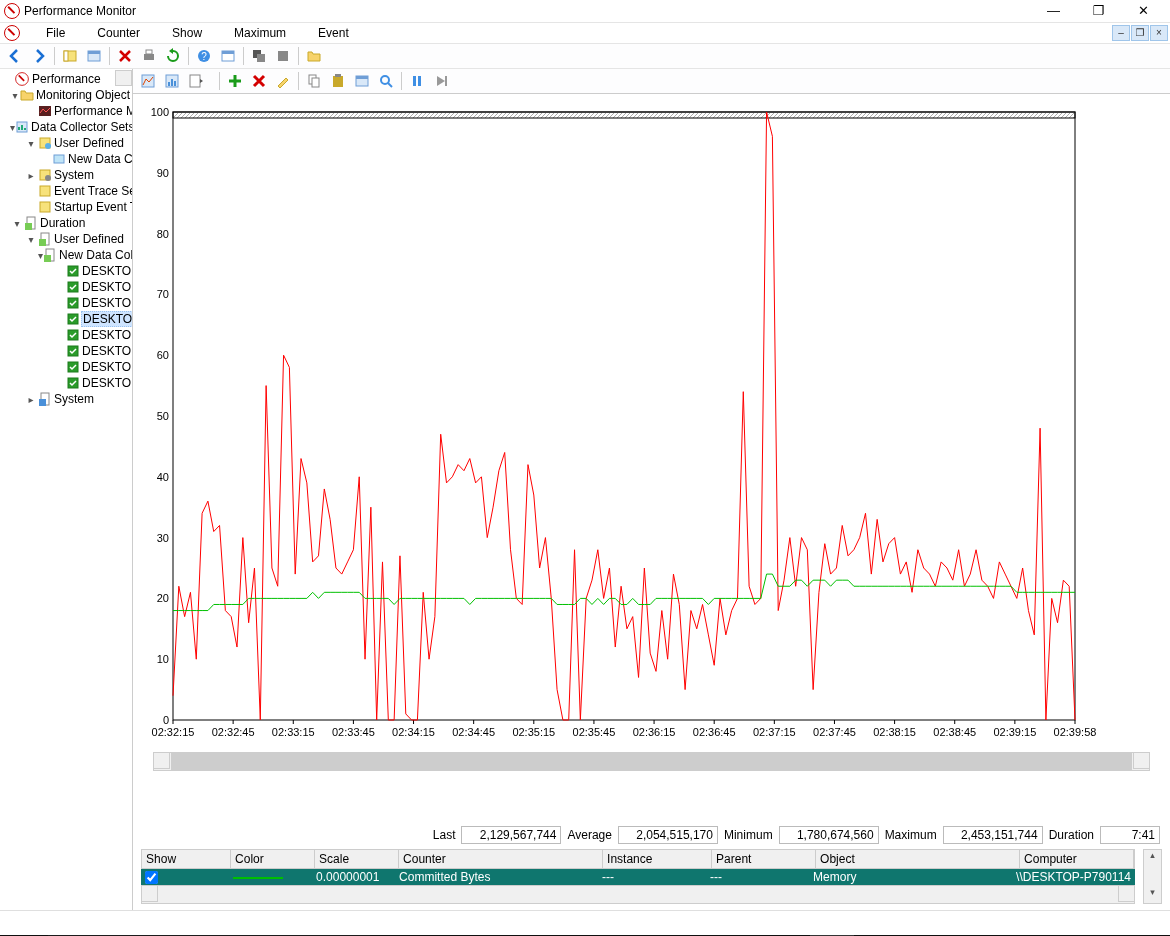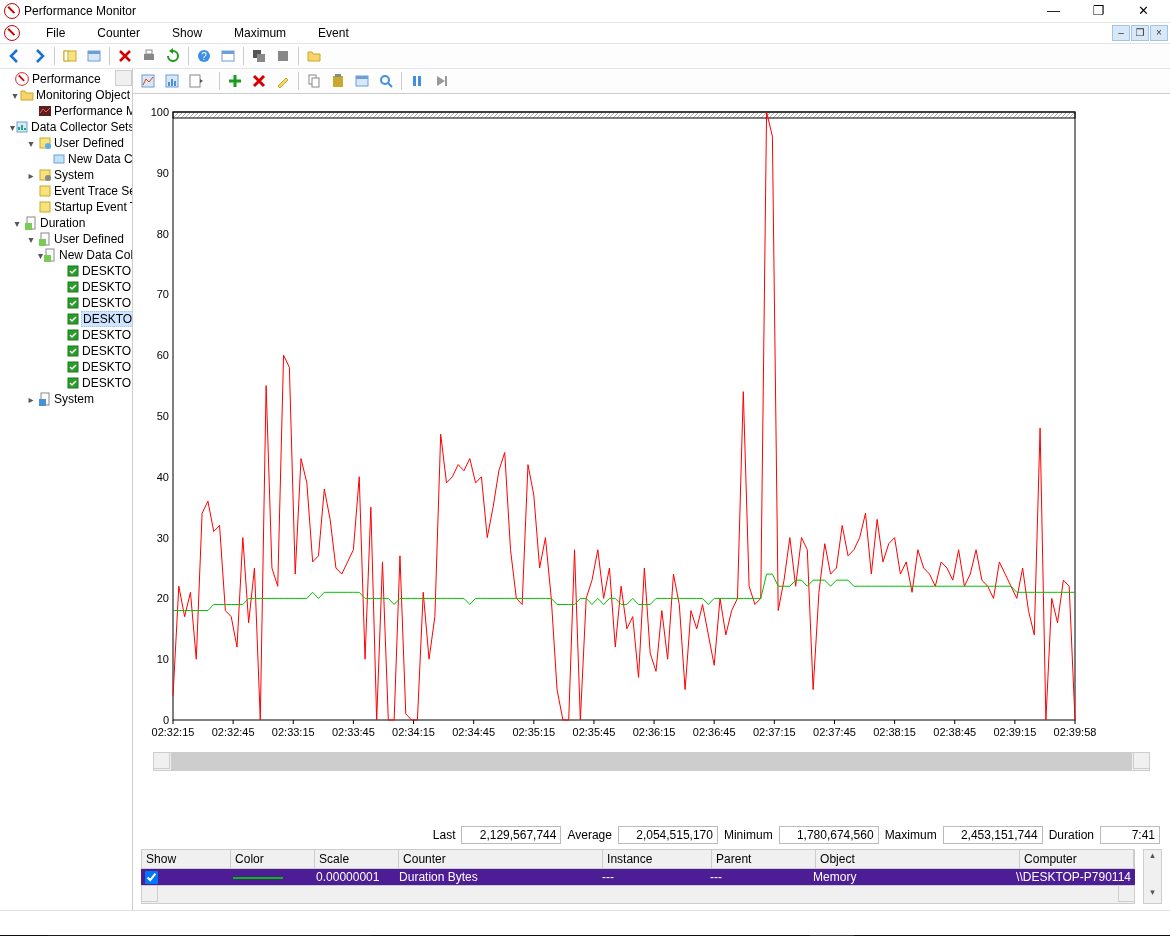--- a/index.html
+++ b/index.html
@@ -33,21 +33,21 @@
 .content{flex:1;display:flex;flex-direction:column}
 .content-toolbar{height:24px;border-bottom:1px solid #ccc;background:#fdfdfe;display:flex;align-items:center;padding:0 4px;gap:2px}
 .chart-area{flex:1;background:#fff;position:relative;padding:10px 10px 0 10px}
 .chart-wrapper{height:642px;position:relative}
 .stats-row{display:flex;justify-content:flex-end;align-items:center;gap:6px;padding:4px 10px 4px 4px;height:20px}
 .stats-row .s-label{color:#000}
 .stats-row .s-val{border:1px solid #bbb;background:#fff;padding:1px 4px;min-width:90px;text-align:right;display:inline-block}
 .counter-hdr{display:flex;background:#f0f0f0;border:1px solid #ccc;height:18px;margin:0 8px 0 8px}
 .counter-hdr .col{border-right:1px solid #ccc;padding:0 4px;line-height:18px;overflow:hidden}
 .counter-row{display:flex;height:16px;margin:0 8px;position:relative}
-.counter-row.sel{background:#4c1d95;color:#fff}
+.counter-row.sel{background:#0f766e;color:#fff}
 .counter-row .col{padding:0 4px;line-height:16px;overflow:hidden;white-space:nowrap}
 .counter-scroll{height:17px;margin:0 8px 6px 8px;background:#f0f0f0;border:1px solid #cdcdcd;position:relative}
 .counter-scroll::before,.counter-scroll::after{content:"";position:absolute;top:-1px;width:17px;height:17px;background:#f0f0f0;border:1px solid #cdcdcd;box-sizing:border-box}
 .counter-scroll::before{left:-1px}.counter-scroll::after{right:-1px}
 .c-show{width:80px}.c-color{width:75px}.c-scale{width:75px}.c-counter{width:195px}.c-instance{width:100px}.c-parent{width:95px}.c-object{width:195px}.c-computer{flex:1}
 .hscroll-long{height:17px;background:#f0f0f0;border:1px solid #cdcdcd;position:relative;margin:6px 10px 0 10px}
 .hscroll-long .thumb{position:absolute;left:17px;right:17px;top:0;bottom:0;background:#cdcdcd}
 .hscroll-long::before,.hscroll-long::after{content:"";position:absolute;top:-1px;width:17px;height:17px;background:#f0f0f0;border:1px solid #cdcdcd;box-sizing:border-box}
 .hscroll-long::before{left:-1px}.hscroll-long::after{right:-1px}
 .status-strip{height:24px;border-top:1px solid #dfdfdf;background:#fff}
@@ -485,21 +485,21 @@
           <div class="col c-counter">Counter</div>
           <div class="col c-instance">Instance</div>
           <div class="col c-parent">Parent</div>
           <div class="col c-object">Object</div>
           <div class="col c-computer">Computer</div>
         </div>
         <div class="counter-row sel">
           <div class="col c-show"><input type="checkbox" checked="" style="margin: 0px; vertical-align: middle;"></div>
           <div class="col c-color"><span style="display:inline-block;width:50px;height:2px;background:#00c000;vertical-align:middle"></span></div>
           <div class="col c-scale">0.00000001</div>
-          <div class="col c-counter">Duration Bytes</div>
+          <div class="col c-counter">Committed Bytes</div>
           <div class="col c-instance">---</div>
           <div class="col c-parent">---</div>
           <div class="col c-object">Memory</div>
           <div class="col c-computer">\\DESKTOP-P790114</div>
         </div>
         <div class="counter-scroll"></div>
       </div>
       <div class="scroll-spacer" style="height:53px;margin-right:8px;border:1px solid #cdcdcd;position:relative">
         <div style="position:absolute;top:0;left:0;right:0;height:16px;text-align:center;font-size:9px;color:#555">▴</div>
         <div style="position:absolute;bottom:0;left:0;right:0;height:16px;text-align:center;font-size:9px;color:#555">▾</div>

